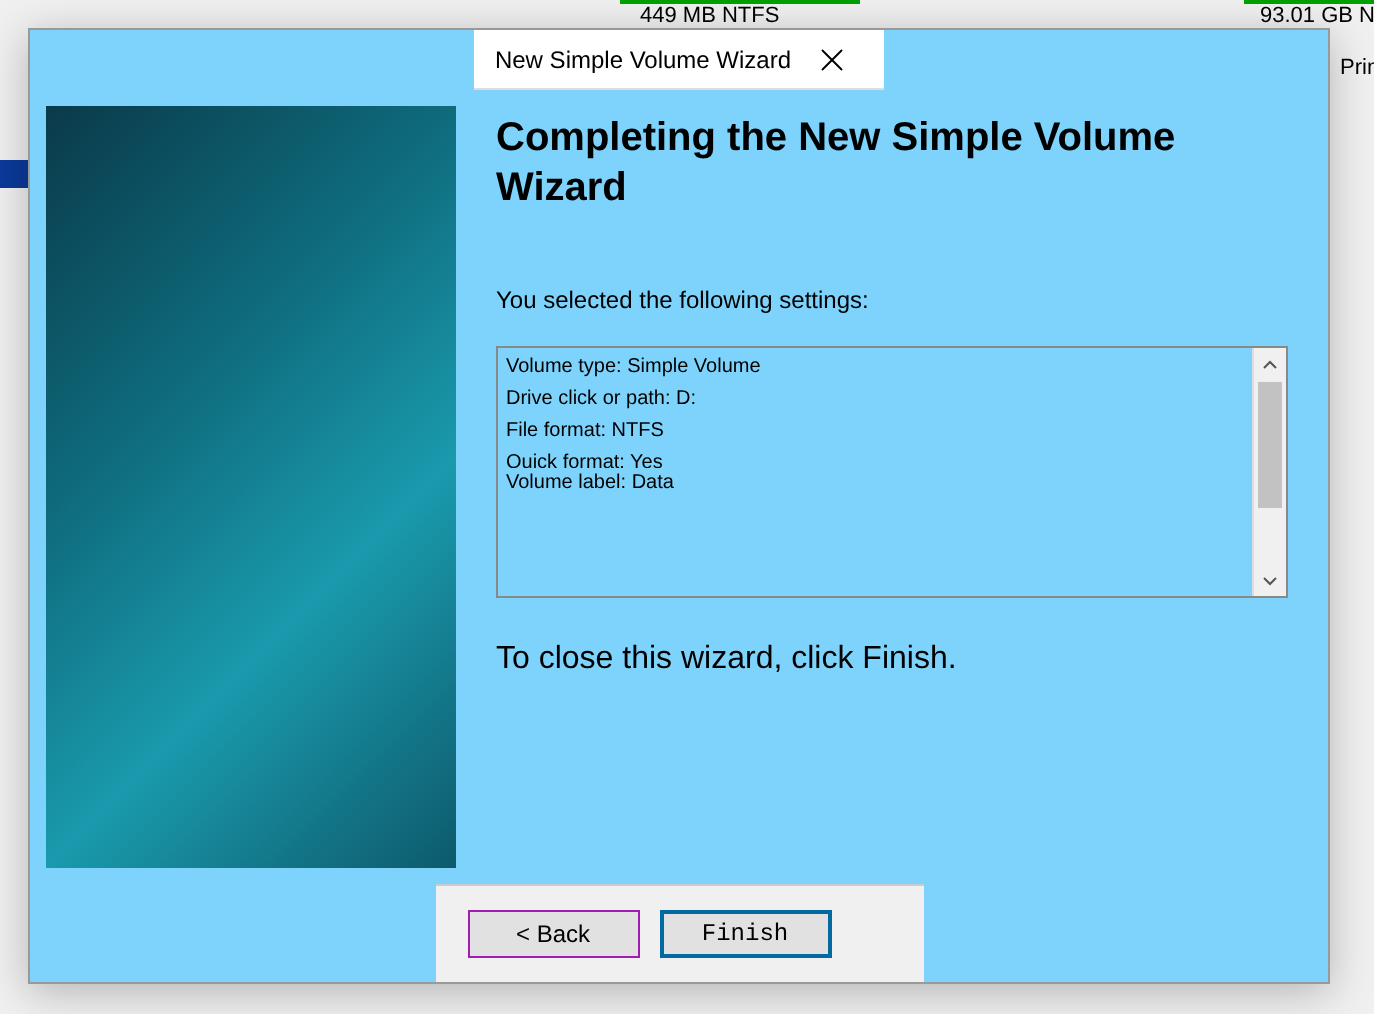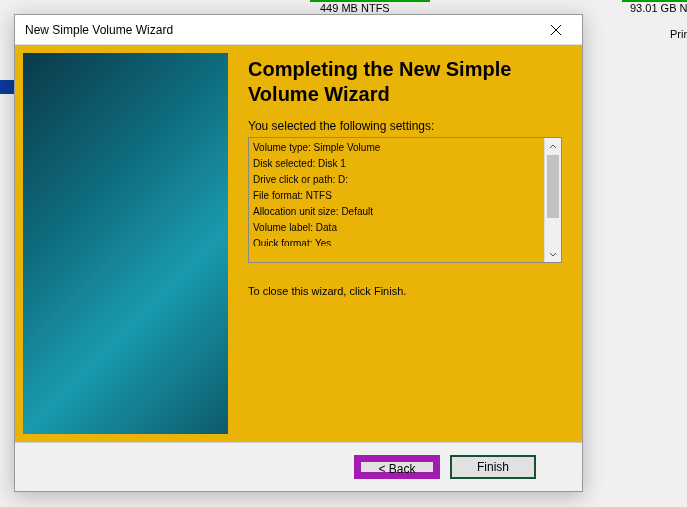--- a/index.html
+++ b/index.html
@@ -15,27 +15,28 @@
     .bg-fragment {
       position: absolute;
       font-size: 11px;
       color: #000;
     }
     .bg-green { border-top: 2px solid #00a000; position: absolute; }
     .dialog {
       position: absolute;
       left: 14px;
       top: 14px;
-      width: 569px;
+      width: 651px;
       height: 478px;
-      background: #eab308;
+      background: #7dd3fc;
       border: 1px solid #999;
       box-shadow: 0 4px 20px rgba(0,0,0,0.25);
       display: flex;
       flex-direction: column;
+      align-items: center;
     }
     .titlebar {
       display: flex;
       align-items: center;
       justify-content: space-between;
       height: 30px;
       padding: 0 6px 0 10px;
       border-bottom: 1px solid #ddd;
       background: #fff;
     }
@@ -66,33 +67,33 @@
     }
     .content {
       flex: 1;
       padding: 12px 20px 10px 20px;
       display: flex;
       flex-direction: column;
     }
     .heading {
       font-size: 20px;
       font-weight: bold;
-      margin-bottom: 12px;
+      margin-bottom: 36px;
       line-height: 1.25;
       color: #000;
     }
     .para {
       font-size: 12px;
       margin-bottom: 16px;
       color: #000;
       line-height: 1.35;
     }
     .settings-label {
       font-size: 12px;
-      margin-bottom: 4px;
+      margin-bottom: 16px;
     }
     .settings-box {
       border: 1px solid #888;
       height: 126px;
       position: relative;
       display: flex;
     }
     .settings-list {
       flex: 1;
       padding: 2px 4px;
@@ -122,42 +123,43 @@
       position: relative;
     }
     .sb-thumb {
       position: absolute;
       top: 0; left: 2px; right: 2px;
       height: 70%;
       background: #c2c2c2;
     }
     .closing-text {
       margin-top: 22px;
-      font-size: 11px;
+      font-size: 16px;
     }
     .footer {
       border-top: 1px solid #ccc;
       padding: 12px 16px;
       display: flex;
       justify-content: flex-end;
       gap: 10px;
       background: #f0f0f0;
     }
     .btn {
       min-width: 86px;
       height: 24px;
       font-size: 12px;
-      border: 7px solid #a21caf;
+      border: 1px solid #a21caf;
       background: #e1e1e1;
       cursor: pointer;
       padding: 0 12px;
     }
     .btn.primary {
-      border: 2px solid #14532d;
+      border: 2px solid #0369a1;
       background: #e1e1e1;
+      font-family: Liberation Mono, monospace;
     }
     .spacer { width: 20px; }
   </style>
 </head>
 <body>
 
 <div class="bg-green" style="left:310px; top:0; width:120px;"></div>
 <div class="bg-fragment" style="left:320px; top:2px;text-align:center;">449 MB NTFS</div>
 <div class="bg-green" style="left:622px; top:0; width:65px;"></div>
 <div class="bg-fragment" style="left:630px; top:2px; white-space:nowrap;"><span>93.01 GB</span> <span>NT</span></div>
@@ -176,26 +178,24 @@
   </div>
 
   <div class="body">
     <div class="sidebar"></div>
     <div class="content">
       <div class="heading">Completing the New Simple Volume Wizard</div>
       <div class="settings-label">You selected the following settings:</div>
       <div class="settings-box">
         <div class="settings-list">
           <div>Volume type: Simple Volume</div>
-          <div>Disk selected: Disk 1</div>
           <div>Drive click or path: D:</div>
           <div>File format: NTFS</div>
-          <div>Allocation unit size: Default</div>
+          <div style="overflow:hidden; height:10px;">Quick format: Yes</div>
           <div>Volume label: Data</div>
-          <div style="overflow:hidden; height:10px;">Quick format: Yes</div>
         </div>
         <div class="scrollbar">
           <div class="sb-btn">
             <svg width="8" height="8" viewBox="0 0 8 8">
                 <polyline points="1,5 4,2 7,5" fill="none" stroke="#555" stroke-width="1"></polyline>
               </svg>
           </div>
           <div class="sb-track">
             <div class="sb-thumb"></div>
           </div>

